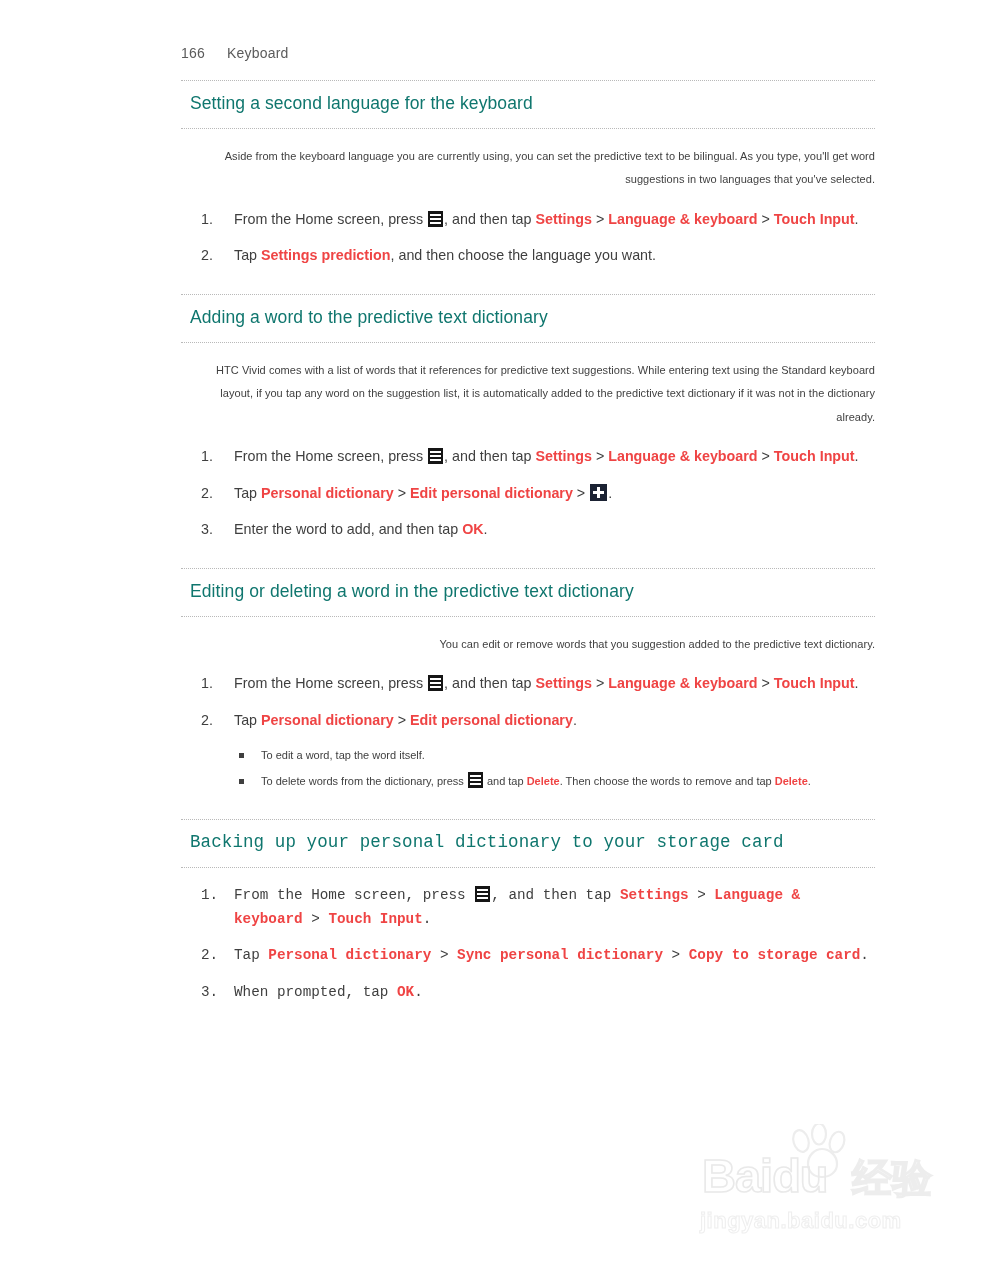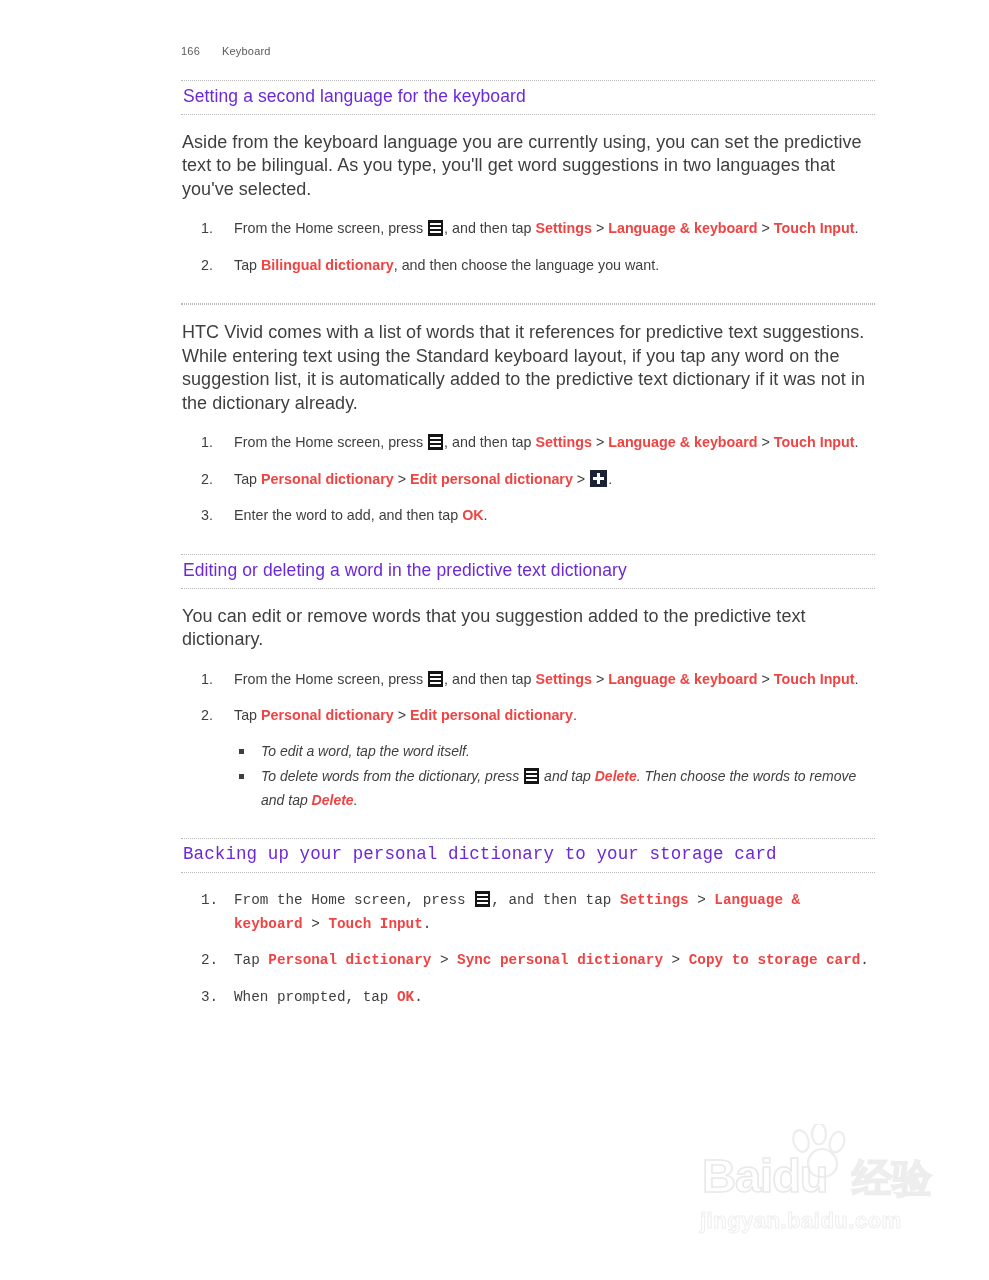--- a/index.html
+++ b/index.html
@@ -22,21 +22,21 @@
     left: 0; top: 0;
     width: 989px;
     height: 1280px;
   }
 
   
   .running-header {
     position: absolute;
     left: 181px;
     top: 45px;
-    font-size: 11px;
+    font-size: 14px;
     color: #5b5b5b;
     letter-spacing: 0.2px;
     white-space: nowrap;
   }
   .running-header .pgnum { margin-right: 22px; }
 
   
   .content {
     position: absolute;
     left: 181px;
@@ -49,36 +49,37 @@
     margin-bottom: 0;
   }
   .rule {
     height: 1px;
     width: 100%;
     border-top: 1px dotted #b9b9b9;
     line-height: 0;
     font-size: 0;
   }
   h2.heading {
-    margin: 1px;
+    margin: 8px;
     padding: 4px 0 5px 1px;
     font-size: 17.5px;
     font-weight: normal;
-    color: #6d28d9;
+    color: #0f766e;
     letter-spacing: 0.1px;
     line-height: 1.25;
   }
 
   
   p.body {
     margin: 13px 0 0 1px;
-    font-size: 18px;
+    font-size: 11px;
     line-height: 23.5px;
     color: #3f3f3f;
     letter-spacing: 0.05px;
+    text-align: right;
   }
   p.body.first { margin-top: 16px; }
 
   
   ol.steps {
     margin: 16px 0 0 0;
     padding: 0 0 0 0;
     list-style: none;
     counter-reset: stepctr;
   }
@@ -104,23 +105,22 @@
   
   ul.subbullets {
     margin: 12px 0 0 0;
     padding: 0;
     list-style: none;
   }
   ul.subbullets > li {
     position: relative;
     padding-left: 27px;
     margin-bottom: 2px;
-    font-size: 14px;
+    font-size: 11px;
     line-height: 23.5px;
-    font-style: italic;
   }
   ul.subbullets > li > .sqbullet {
     position: absolute;
     left: 5px;
     top: 9px;
     width: 5px;
     height: 5px;
     background: #3f3f3f;
   }
 
@@ -234,25 +234,26 @@
   </div>
 
   <div class="content" id="content-root">
       <div class="section">
         <div class="rule"></div>
         <h2 class="heading">Setting a second language for the keyboard</h2>
         <div class="rule"></div>
         <p class="body first">Aside from the keyboard language you are currently using, you can set the predictive text to be bilingual. As you type, you'll get word suggestions in two languages that you've selected.</p>
         <ol class="steps">
           <li><span class="marker">1.</span><span><span>From the Home screen, press </span><span class="icon-menu"><i></i><i></i><i></i></span><span>, and then tap </span><span class="b">Settings</span><span> &gt; </span><span class="b">Language &amp; keyboard</span><span> &gt; </span><span class="b">Touch Input</span><span>.</span></span></li>
-          <li><span class="marker">2.</span><span><span>Tap </span><span class="b">Bilingual dictionary</span><span>, and then choose the language you want.</span></span></li>
+          <li><span class="marker">2.</span><span><span>Tap </span><span class="b">Settings prediction</span><span>, and then choose the language you want.</span></span></li>
         </ol>
       </div>
       <div class="section" style="margin-top: 26px;">
         <div class="rule"></div>
+        <h2 class="heading">Adding a word to the predictive text dictionary</h2>
         <div class="rule"></div>
         <p class="body first">HTC Vivid comes with a list of words that it references for predictive text suggestions. While entering text using the Standard keyboard layout, if you tap any word on the suggestion list, it is automatically added to the predictive text dictionary if it was not in the dictionary already.</p>
         <ol class="steps">
           <li><span class="marker">1.</span><span><span>From the Home screen, press </span><span class="icon-menu"><i></i><i></i><i></i></span><span>, and then tap </span><span class="b">Settings</span><span> &gt; </span><span class="b">Language &amp; keyboard</span><span> &gt; </span><span class="b">Touch Input</span><span>.</span></span></li>
           <li><span class="marker">2.</span><span><span>Tap </span><span class="b">Personal dictionary</span><span> &gt; </span><span class="b">Edit personal dictionary</span><span> &gt; </span><span class="icon-plus"><i></i><i></i></span><span>.</span></span></li>
           <li><span class="marker">3.</span><span><span>Enter the word to add, and then tap </span><span class="b">OK</span><span>.</span></span></li>
         </ol>
       </div>
       <div class="section" style="margin-top: 26px;">
         <div class="rule"></div>

